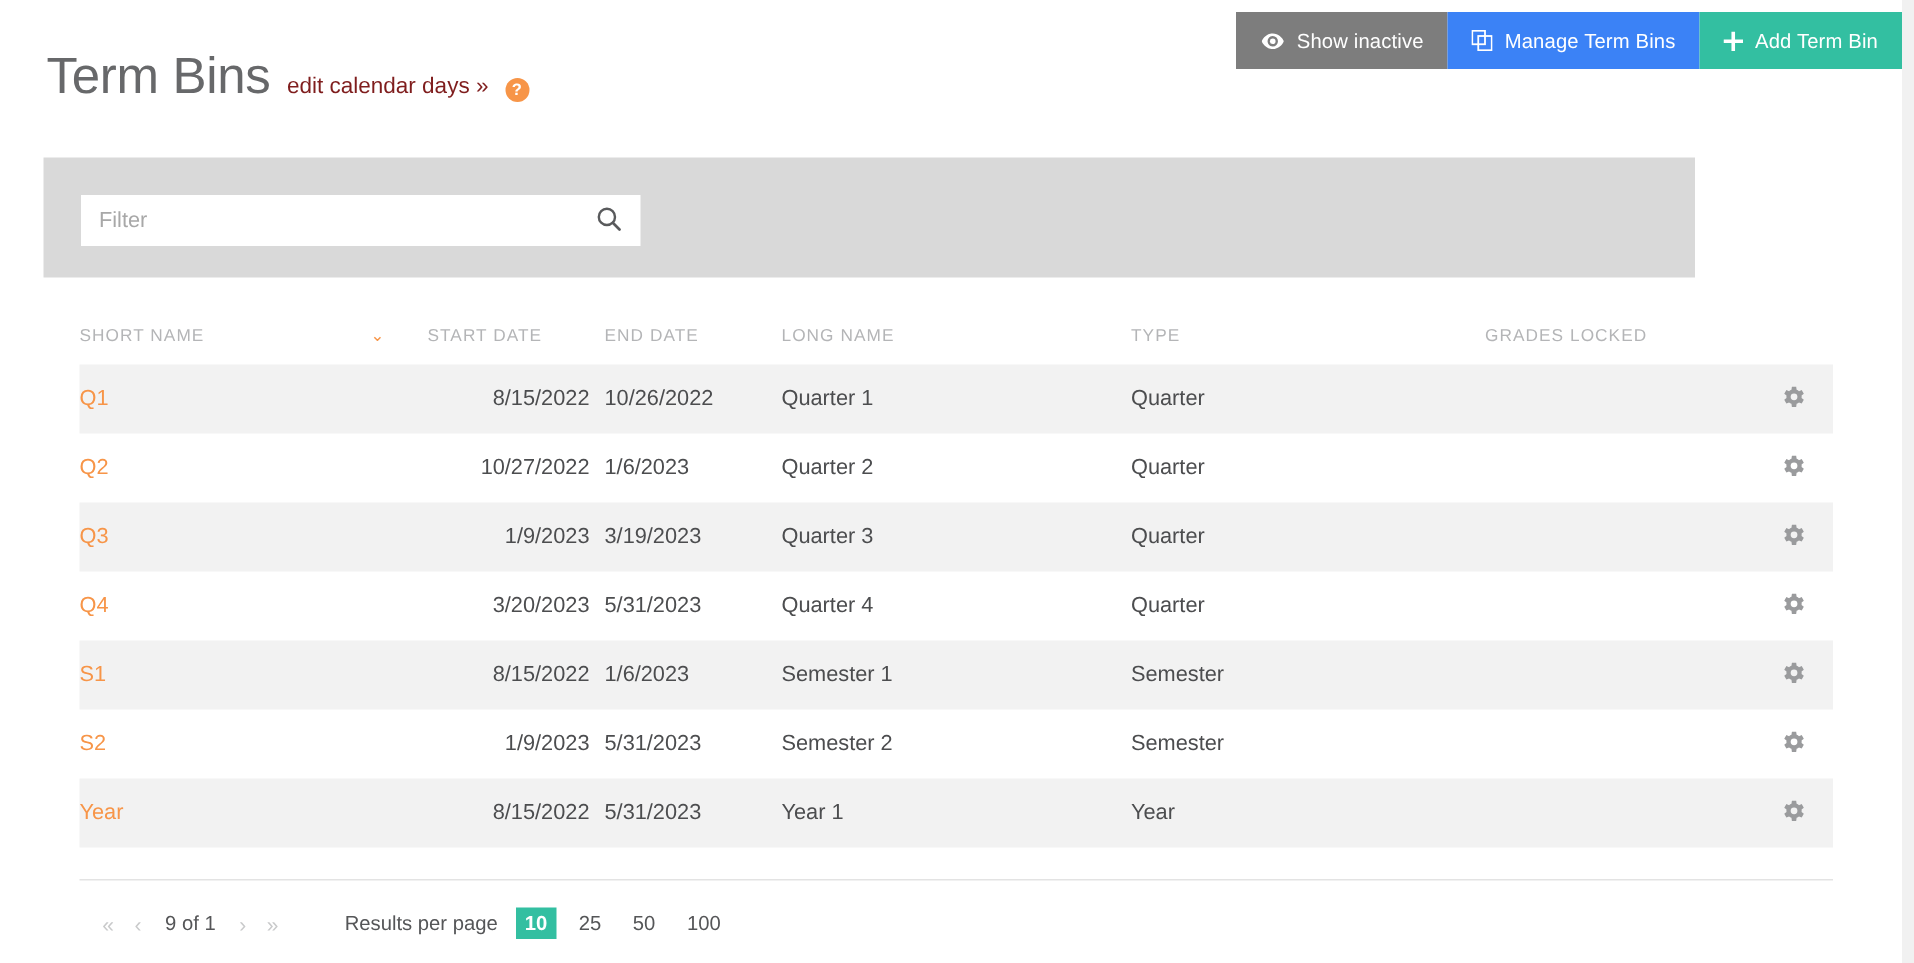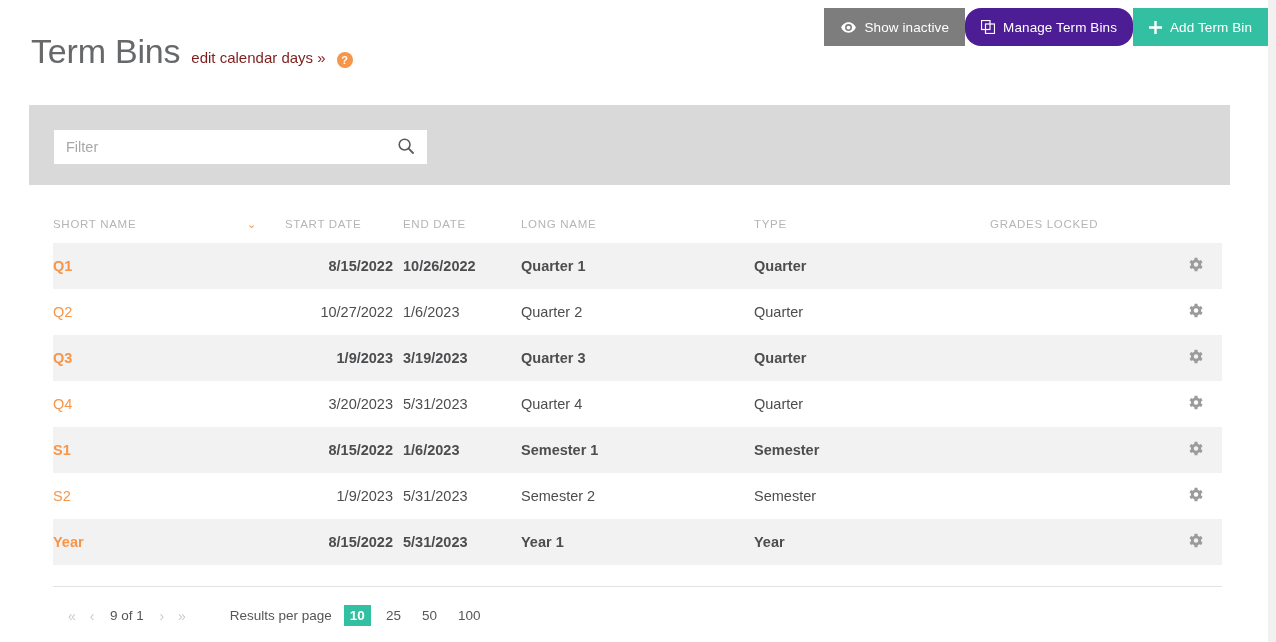--- a/index.html
+++ b/index.html
@@ -39,21 +39,21 @@
     gap: 8px;
     padding: 0 16px;
     color: #ffffff;
     font-size: 13.5px;
     letter-spacing: .1px;
     cursor: pointer;
     white-space: nowrap;
     user-select: none;
   }
   .topbtn.gray  { background: #7d7d7d; padding-left: 17px; }
-  .topbtn.blue  { background: #4c1d95; border-radius: 16px; }
+  .topbtn.blue  { background: #3b82f6; }
   .topbtn.green { background: #33bfa1; }
   .topbtn svg { display: block; }
 
   
   .titlewrap {
     position: absolute;
     left: 31px;
     top: 34px;
     display: flex;
     align-items: baseline;
@@ -86,21 +86,21 @@
     position: relative;
     top: 1px;
     cursor: pointer;
   }
 
   
   .filter-panel {
     position: absolute;
     left: 29px;
     top: 105px;
-    width: 1201px;
+    width: 1101px;
     height: 80px;
     background: #d9d9d9;
   }
   .filter-box {
     position: absolute;
     left: 25px;
     top: 25px;
     width: 373px;
     height: 34px;
     background: #ffffff;
@@ -154,21 +154,21 @@
     cursor: pointer;
     line-height: 1;
   }
   .row {
     display: flex;
     align-items: center;
     height: 46px;
     font-size: 14.5px;
     color: #4c4d4f;
   }
-  .row.alt { background: #f2f2f2; font-weight: bold; }
+  .row.alt { background: #f2f2f2; }
   .cell { padding-right: 10px; }
   .c-short { width: 232px; }
   .c-start { width: 118px; text-align: right; }
   .c-end   { width: 118px; }
   .c-long  { width: 233px; }
   .c-type  { width: 236px; }
   .c-lock  { width: 180px; }
   .c-gear  { flex: 1; display: flex; justify-content: flex-end; padding-right: 19px; }
   .shortname {
     color: #f79548;

